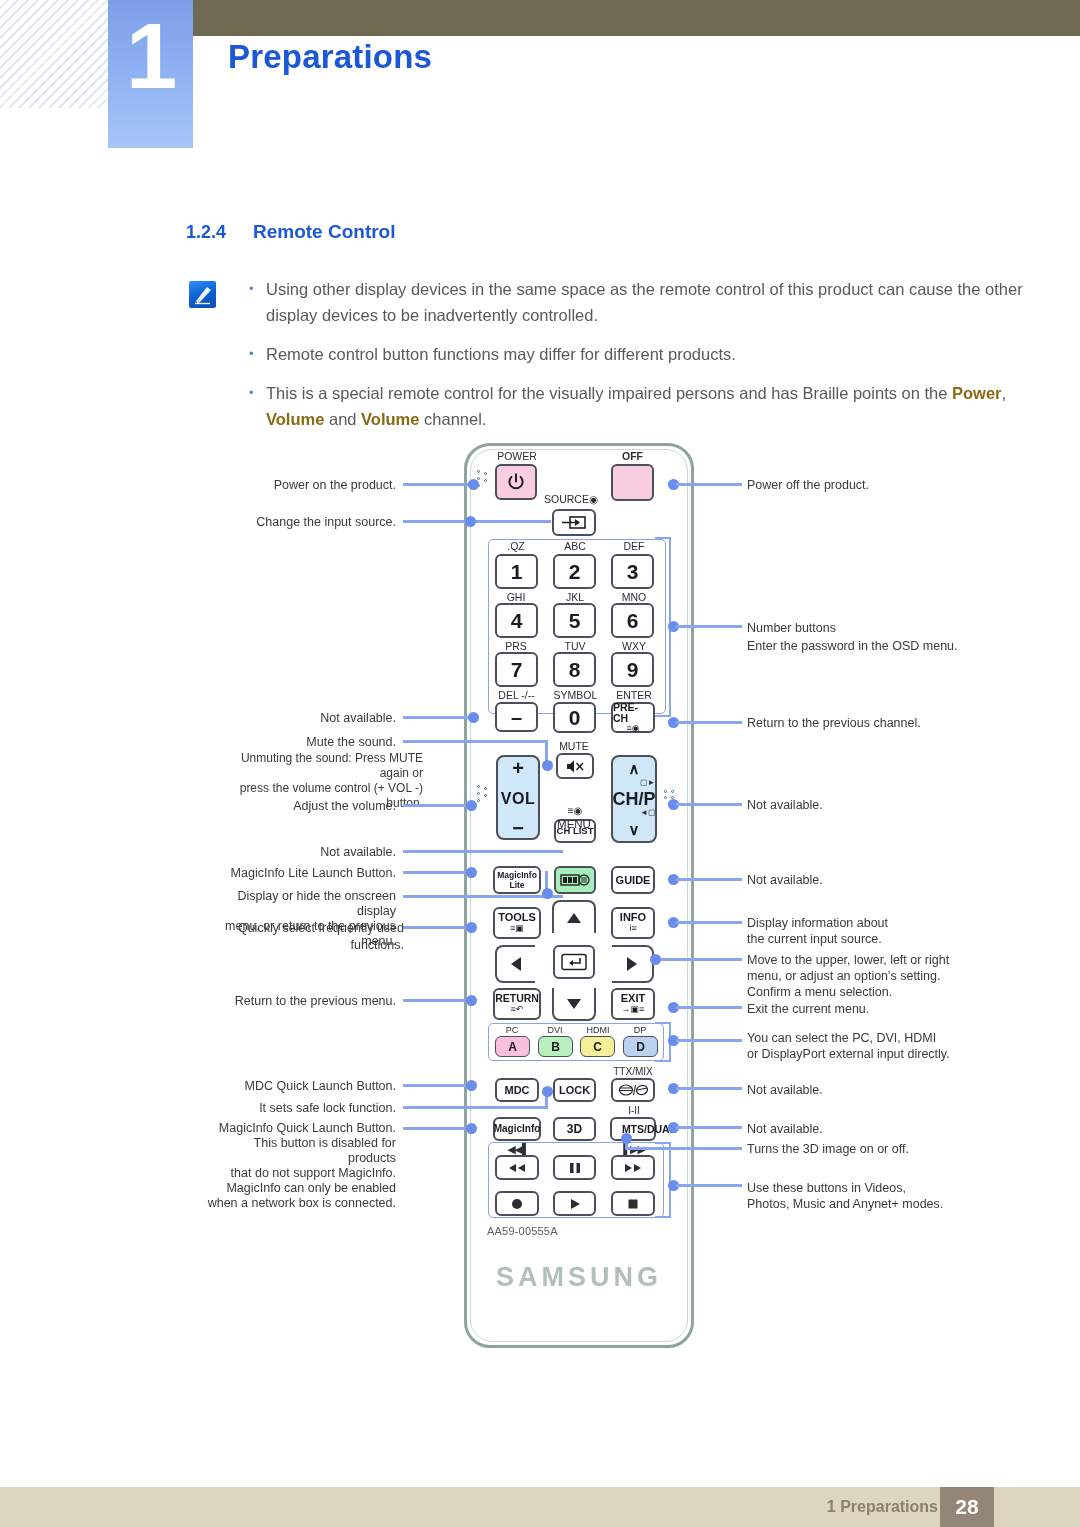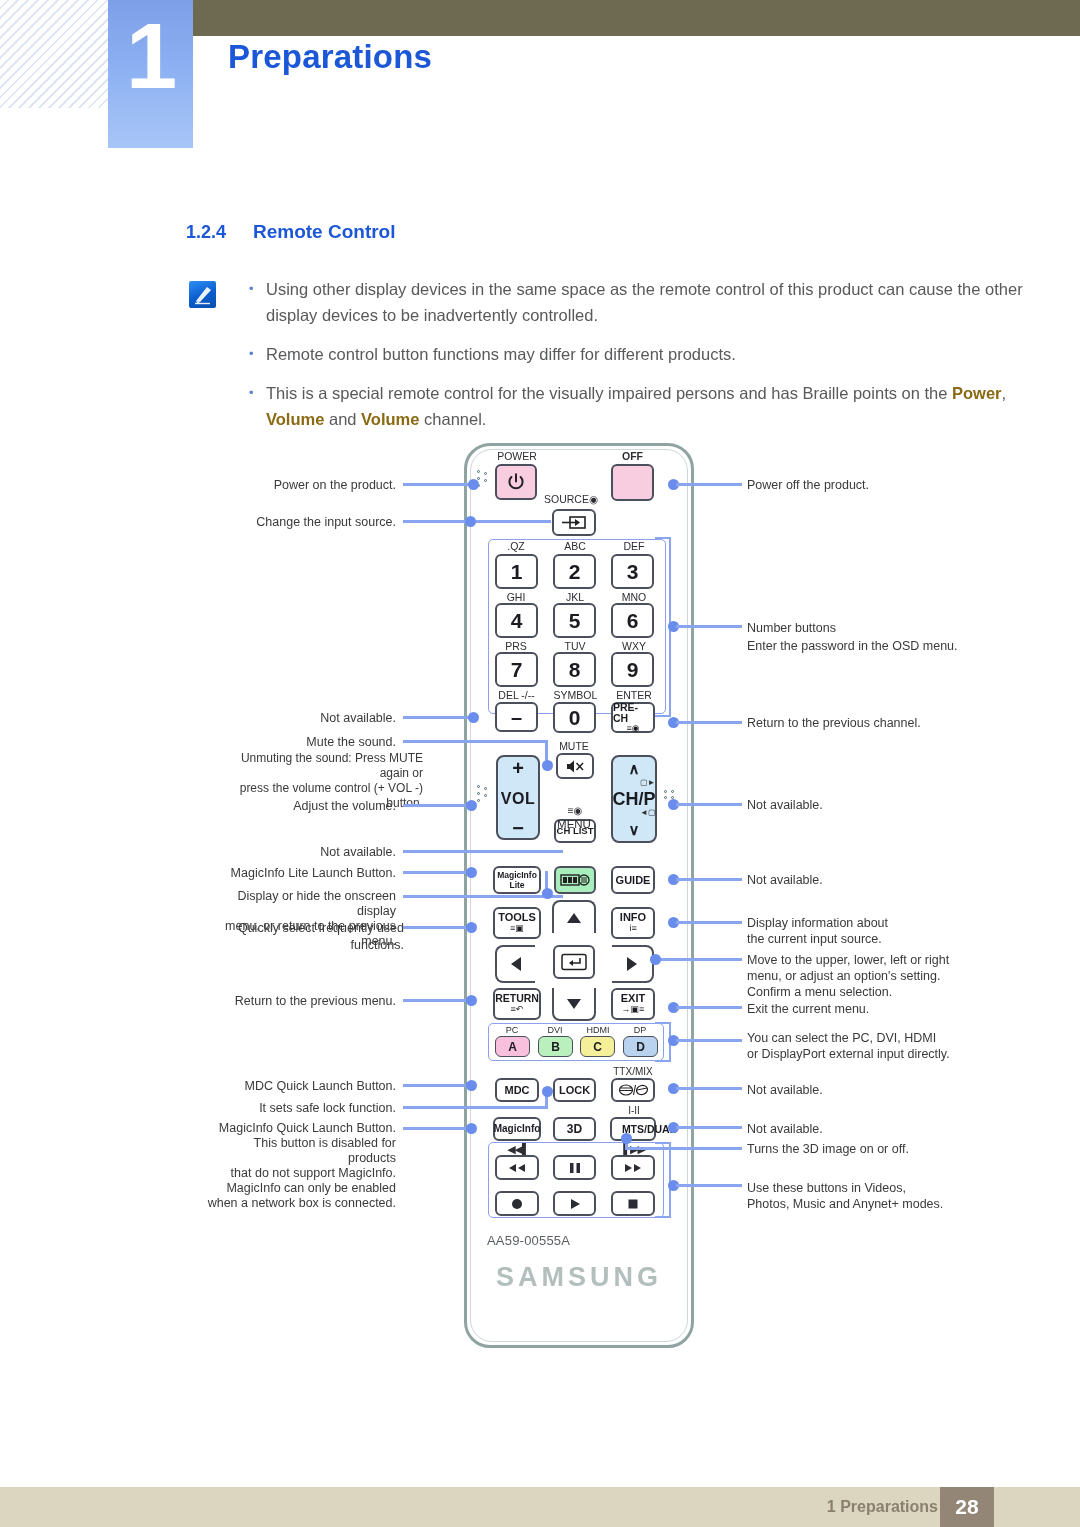--- a/index.html
+++ b/index.html
@@ -117,21 +117,21 @@
   }
 
   .samsung {
     position: absolute; left: 474px; top: 1262px; width: 210px;
     text-align: center;
     font-size: 27px; font-weight: bold; letter-spacing: 4px;
     color: #b3bfbd;
   }
   .modelno {
     position: absolute; left: 487px; top: 1225px;
-    font-size: 13px; color: #5b5f63; letter-spacing: .2px; margin-top: 8px;
+    font-size: 11px; color: #5b5f63; letter-spacing: .2px;
   }
 
   
   .co-line {
     position: absolute; height: 3px; background: #8aa5ef;
   }
   .co-dot {
     position: absolute; width: 11px; height: 11px; border-radius: 50%;
     background: #6a8ced;
   }

